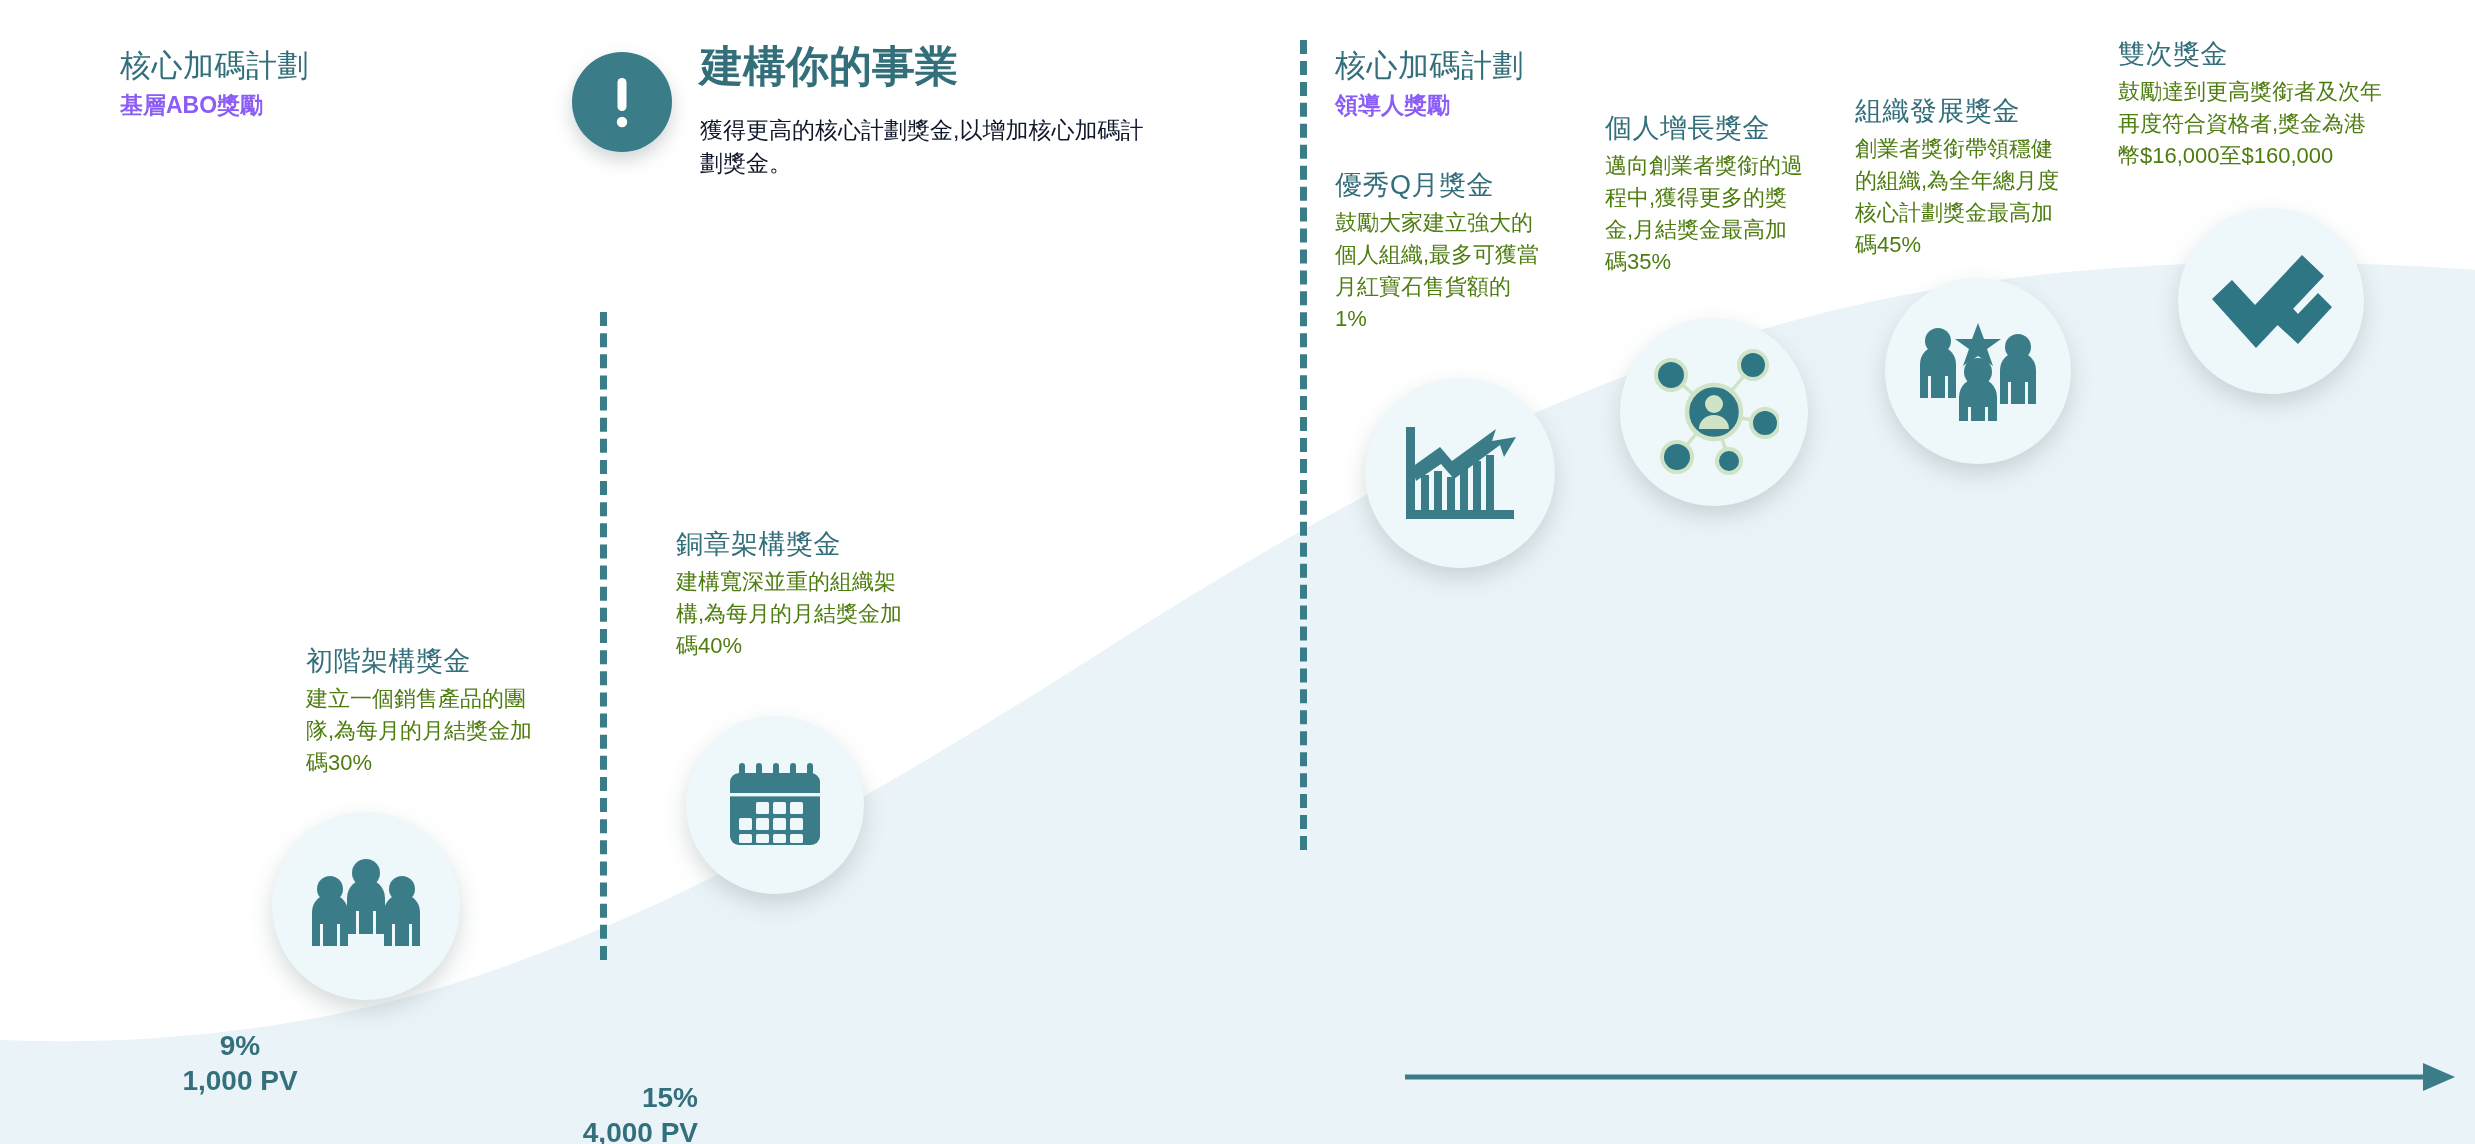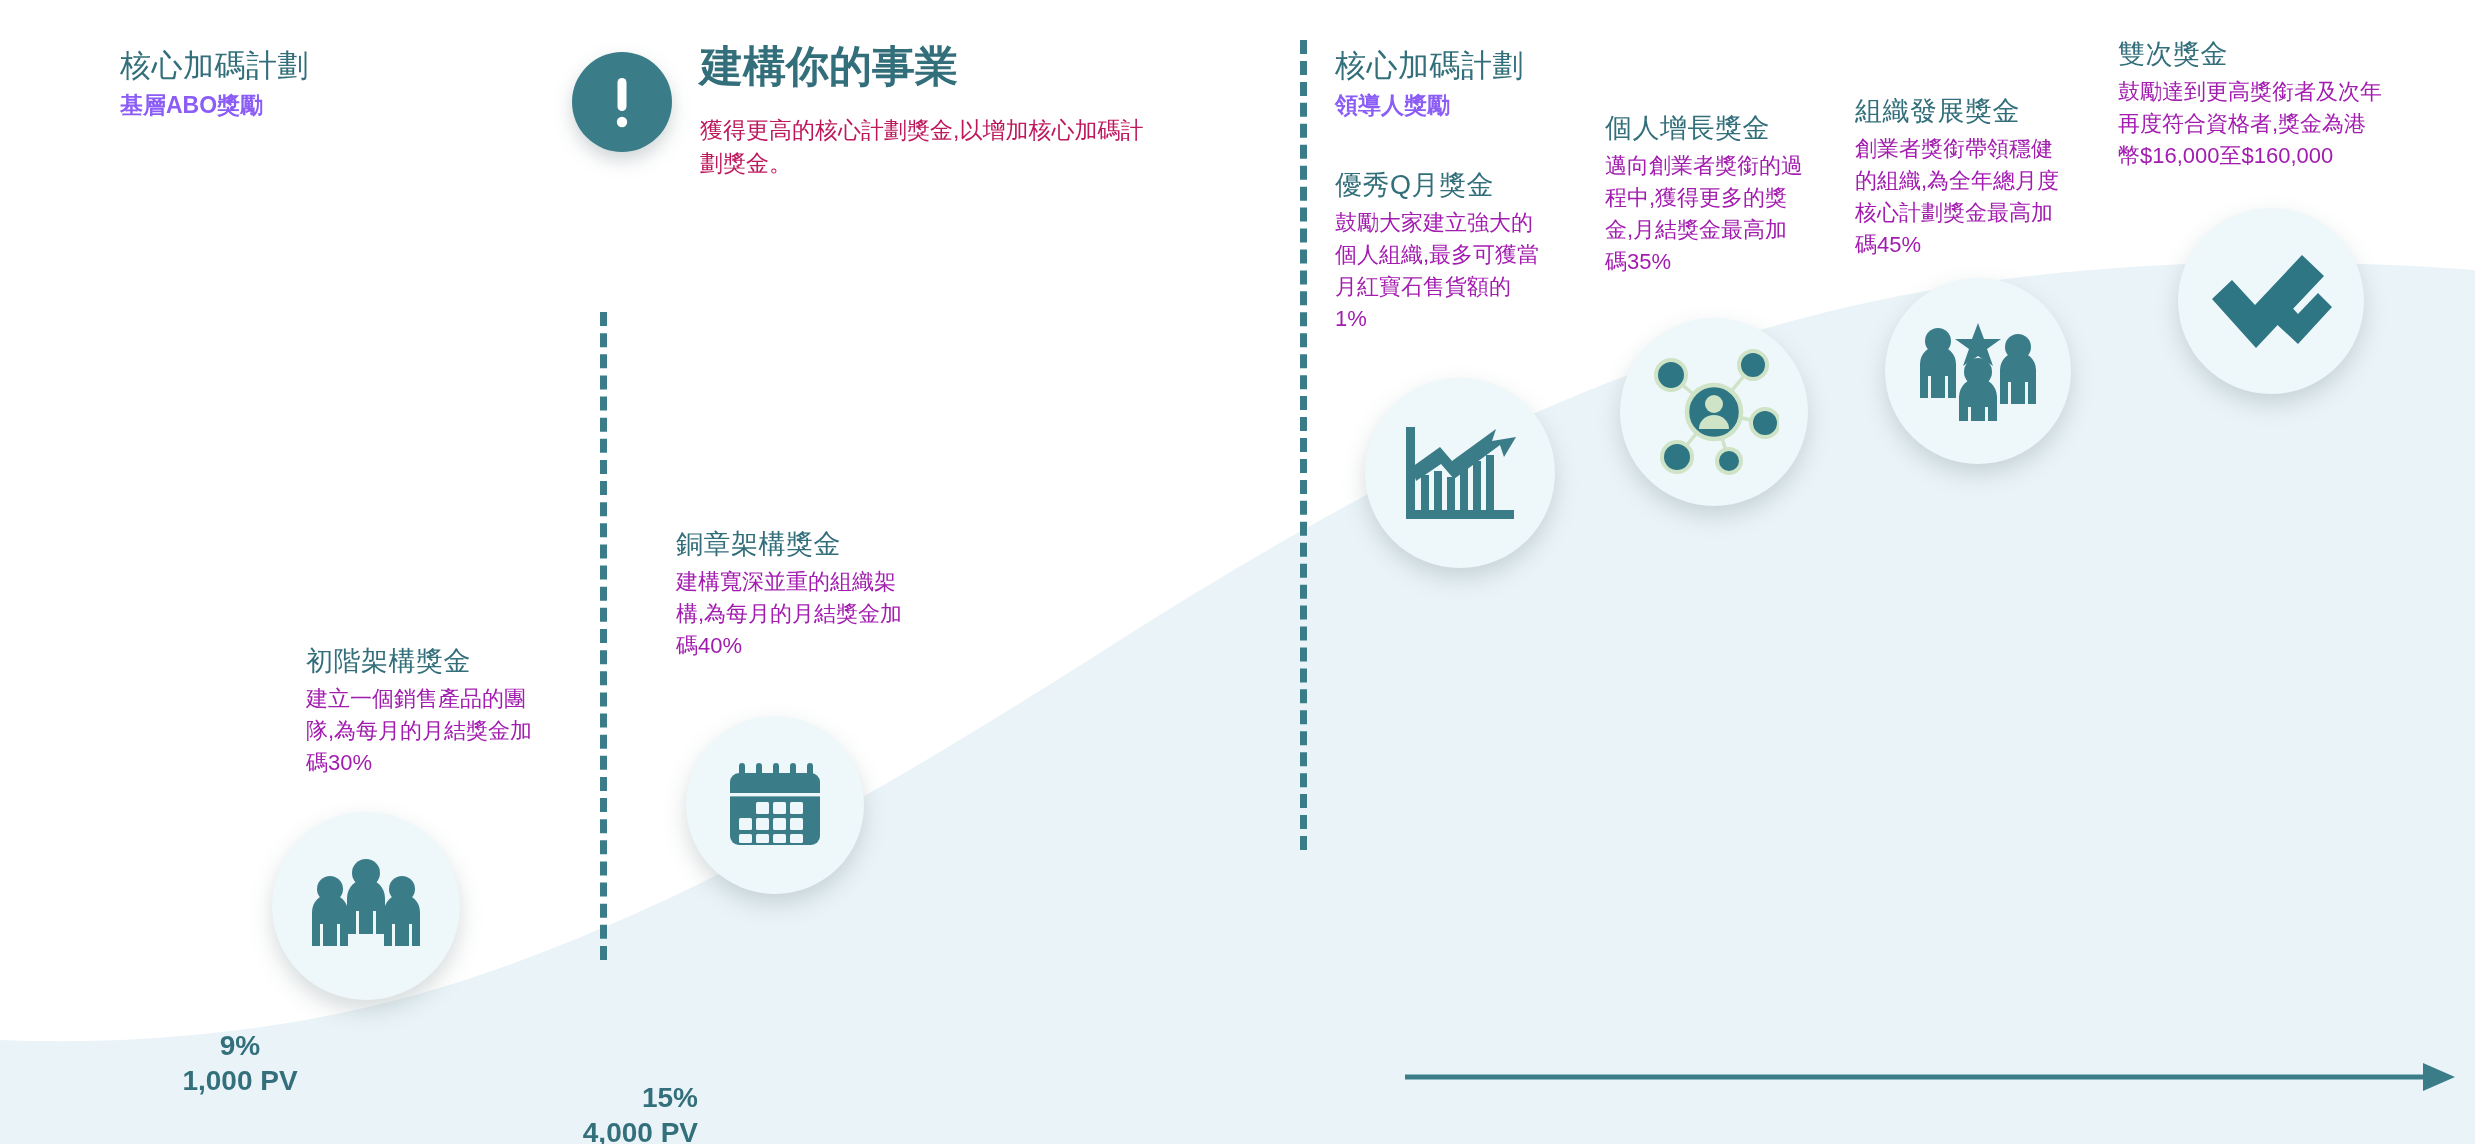--- a/index.html
+++ b/index.html
@@ -17,26 +17,26 @@
   
   .divider{position:absolute;width:0;border-left:7px dashed #3a7d88;z-index:3;}
 
   
   .block{position:absolute;z-index:6;}
   .b-title{
     font-weight:normal;color:#336f7b;margin:0 0 6px 0;
     letter-spacing:.5px;
   }
   .b-sub{color:#8b5cf6;margin:0;font-weight:bold;}
-  .b-body{color:#a21caf;margin:0;}
+  .b-body{color:#4d7c0f;margin:0;}
 
   .h-title{font-size:31px;line-height:1.18;}
   .h-sub{font-size:23px;line-height:1.3;}
   .big-title{font-size:43px;line-height:1.15;margin:0 0 8px 0;font-weight:bold;color:#336f7b;}
-  .big-body{font-size:23px;line-height:1.42;color:#be185d;}
+  .big-body{font-size:23px;line-height:1.42;color:#0f172a;}
   .c-title{font-size:27px;line-height:1.2;}
   .c-body{font-size:22px;line-height:1.45;}
 
   
   .badge{
     position:absolute;border-radius:50%;
     background:#eef7fa;
     box-shadow:0 10px 22px rgba(120,135,140,.30);
     z-index:5;
     display:flex;align-items:center;justify-content:center;

